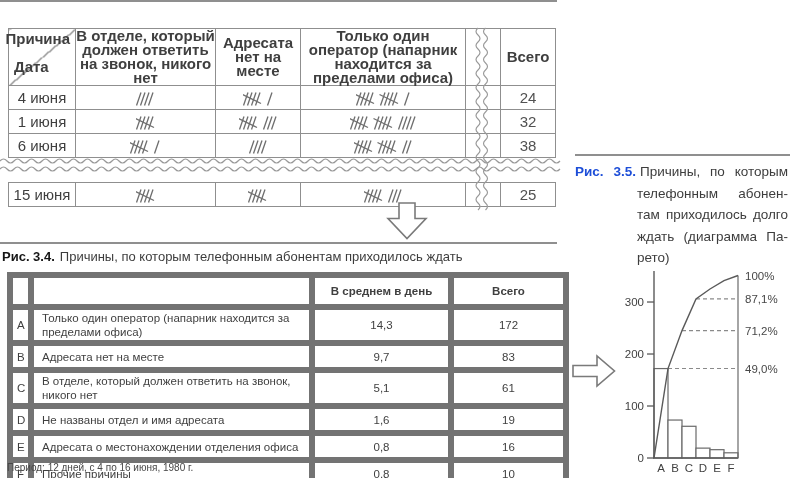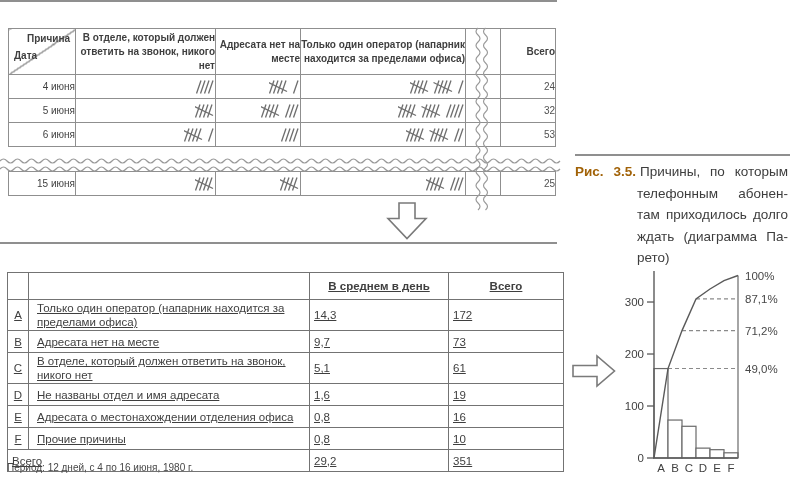--- a/index.html
+++ b/index.html
@@ -4,47 +4,47 @@
 <style>
   html,body{margin:0;padding:0;background:#fff;}
   .page{position:relative;width:790px;height:478px;background:#ffffff;
         font-family:"Liberation Sans",sans-serif;color:#3f3f3f;overflow:hidden;}
   .rule{position:absolute;height:2px;background:#8f8f8f;}
   .caption{position:absolute;font-size:13px;color:#3d3d3d;white-space:nowrap;}
   .caption b{color:#161616;margin-right:5px;}
   table{border-collapse:collapse;table-layout:fixed;background:#fff;}
   
   .t33{position:absolute;left:8px;top:28px;width:547px;}
-  .t33 th,.t33 td{border:1px solid #8f8f8f;font-size:10px;padding:0;
-                  text-align:right;vertical-align:middle;color:#3f3f3f;}
+  .t33 th,.t33 td{border:1px solid #8f8f8f;font-size:15px;padding:0;
+                  text-align:center;vertical-align:middle;color:#3f3f3f;}
   .t33 th{font-weight:bold;line-height:14px;}
   .t33 .hdr{height:46px;}
   .t33 .r{height:24px;}
   .t33 .break td{border:none;height:24px;}
   .t33 .diag{position:relative;
      background:linear-gradient(to bottom right,transparent calc(50% - 0.7px),#8f8f8f calc(50% - 0.7px),#8f8f8f calc(50% + 0.7px),transparent calc(50% + 0.7px));}
   .t33 .corner-top{position:absolute;top:3px;right:5px;}
   .t33 .corner-bottom{position:absolute;bottom:11px;left:5px;}
   .t33 .totalv{color:#515151;}
   
   .t34{position:absolute;left:7px;top:272px;width:556px;}
-  .t34 th,.t34 td{border:1px solid #737373;font-size:11.5px;color:#3f3f3f;
-                  padding:1px 4px;vertical-align:middle;text-decoration:underline;}
+  .t34 th,.t34 td{border:6px solid #737373;font-size:11.5px;color:#3f3f3f;
+                  padding:1px 4px;vertical-align:middle;}
   .t34 th{font-weight:bold;text-align:center;height:24px;}
   .t34 .key{text-align:center;height:19px;}
   .t34 .cause{text-align:left;padding-left:8px;line-height:14px;}
-  .t34 .num{}
+  .t34 .num{text-align:center;}
   .t34 .foot td{height:19px;}
   .period{position:absolute;left:7px;top:462px;width:556px;text-align:left;
           font-size:10px;color:#474747;}
   
   .cap35{position:absolute;left:575px;top:161px;width:213px;box-sizing:border-box;
          font-size:13.5px;line-height:21.5px;color:#3d3d3d;
          padding-left:62px;text-indent:-62px;text-align:justify;}
-  .cap35 b{color:#a16207;margin-right:4px;}
+  .cap35 b{color:#1d4ed8;margin-right:4px;}
   .abs{position:absolute;}
   svg{display:block;}
 </style>
 </head>
 <body>
 
 <div class="page">
 
   <div class="rule" style="left:0;top:1;width:557px;"></div>
   <div class="rule" style="left:0;top:242px;width:557px;"></div>
@@ -100,21 +100,21 @@
               <line x1="33" y1="1.5" x2="28.5" y2="14.5" stroke="#6e6e6e" stroke-width="1.3"></line>
               <line x1="37" y1="1.5" x2="32.5" y2="14.5" stroke="#6e6e6e" stroke-width="1.3"></line>
               <line x1="41" y1="1.5" x2="36.5" y2="14.5" stroke="#6e6e6e" stroke-width="1.3"></line>
               <line x1="23.5" y1="3.5" x2="42" y2="12.5" stroke="#6e6e6e" stroke-width="1.3"></line>
               <line x1="53" y1="1.5" x2="48.5" y2="14.5" stroke="#6e6e6e" stroke-width="1.3"></line>
             </svg></td>
           <td></td>
           <td class="totalv">24</td>
         </tr>
         <tr class="r">
-          <td>5 июня</td>
+          <td>1 июня</td>
           <td><svg width="20" height="16" style="vertical-align:middle;display:inline-block;">
               <line x1="5" y1="1.5" x2="0.5" y2="14.5" stroke="#6e6e6e" stroke-width="1.3"></line>
               <line x1="9" y1="1.5" x2="4.5" y2="14.5" stroke="#6e6e6e" stroke-width="1.3"></line>
               <line x1="13" y1="1.5" x2="8.5" y2="14.5" stroke="#6e6e6e" stroke-width="1.3"></line>
               <line x1="17" y1="1.5" x2="12.5" y2="14.5" stroke="#6e6e6e" stroke-width="1.3"></line>
               <line x1="-0.5" y1="3.5" x2="18" y2="12.5" stroke="#6e6e6e" stroke-width="1.3"></line>
             </svg></td>
           <td><svg width="39" height="16" style="vertical-align:middle;display:inline-block;">
               <line x1="5" y1="1.5" x2="0.5" y2="14.5" stroke="#6e6e6e" stroke-width="1.3"></line>
               <line x1="9" y1="1.5" x2="4.5" y2="14.5" stroke="#6e6e6e" stroke-width="1.3"></line>
@@ -168,21 +168,21 @@
               <line x1="-0.5" y1="3.5" x2="18" y2="12.5" stroke="#6e6e6e" stroke-width="1.3"></line>
               <line x1="29" y1="1.5" x2="24.5" y2="14.5" stroke="#6e6e6e" stroke-width="1.3"></line>
               <line x1="33" y1="1.5" x2="28.5" y2="14.5" stroke="#6e6e6e" stroke-width="1.3"></line>
               <line x1="37" y1="1.5" x2="32.5" y2="14.5" stroke="#6e6e6e" stroke-width="1.3"></line>
               <line x1="41" y1="1.5" x2="36.5" y2="14.5" stroke="#6e6e6e" stroke-width="1.3"></line>
               <line x1="23.5" y1="3.5" x2="42" y2="12.5" stroke="#6e6e6e" stroke-width="1.3"></line>
               <line x1="53" y1="1.5" x2="48.5" y2="14.5" stroke="#6e6e6e" stroke-width="1.3"></line>
               <line x1="57" y1="1.5" x2="52.5" y2="14.5" stroke="#6e6e6e" stroke-width="1.3"></line>
             </svg></td>
           <td></td>
-          <td class="totalv">53</td>
+          <td class="totalv">38</td>
         </tr>
         <tr class="break">
           <td colspan="6"></td>
         </tr>
         <tr class="r">
           <td>15 июня</td>
           <td><svg width="20" height="16" style="vertical-align:middle;display:inline-block;">
               <line x1="5" y1="1.5" x2="0.5" y2="14.5" stroke="#6e6e6e" stroke-width="1.3"></line>
               <line x1="9" y1="1.5" x2="4.5" y2="14.5" stroke="#6e6e6e" stroke-width="1.3"></line>
               <line x1="13" y1="1.5" x2="8.5" y2="14.5" stroke="#6e6e6e" stroke-width="1.3"></line>
@@ -209,20 +209,23 @@
           <td></td>
           <td class="totalv">25</td>
         </tr>
       </tbody>
   </table>
 
   <svg class="abs" style="left:386px;top:202px;" width="42" height="38" viewBox="0 0 42 38">
     <path d="M13 1 H29 V16.5 H40 L21 36.5 L2 16.5 H13 Z" fill="#ffffff" stroke="#7a7a7a" stroke-width="1.6"></path>
   </svg>
 
+  <div class="caption" style="left:2px;top:249px;">
+    <b>Рис. 3.4.</b><span>Причины, по которым телефонным абонентам приходилось ждать</span>
+  </div>
 
   <table class="t34">
     <colgroup>
         <col style="width:21px">
         <col style="width:281px">
         <col style="width:139px">
         <col style="width:115px">
       </colgroup>
     <thead>
       <tr>
@@ -236,21 +239,21 @@
         <tr>
           <td class="key">A</td>
           <td class="cause">Только один оператор (напарник находится за пределами офиса)</td>
           <td class="num">14,3</td>
           <td class="num">172</td>
         </tr>
         <tr>
           <td class="key">B</td>
           <td class="cause">Адресата нет на месте</td>
           <td class="num">9,7</td>
-          <td class="num">73</td>
+          <td class="num">83</td>
         </tr>
         <tr>
           <td class="key">C</td>
           <td class="cause">В отделе, который должен ответить на звонок, никого нет</td>
           <td class="num">5,1</td>
           <td class="num">61</td>
         </tr>
         <tr>
           <td class="key">D</td>
           <td class="cause">Не названы отдел и имя адресата</td>

